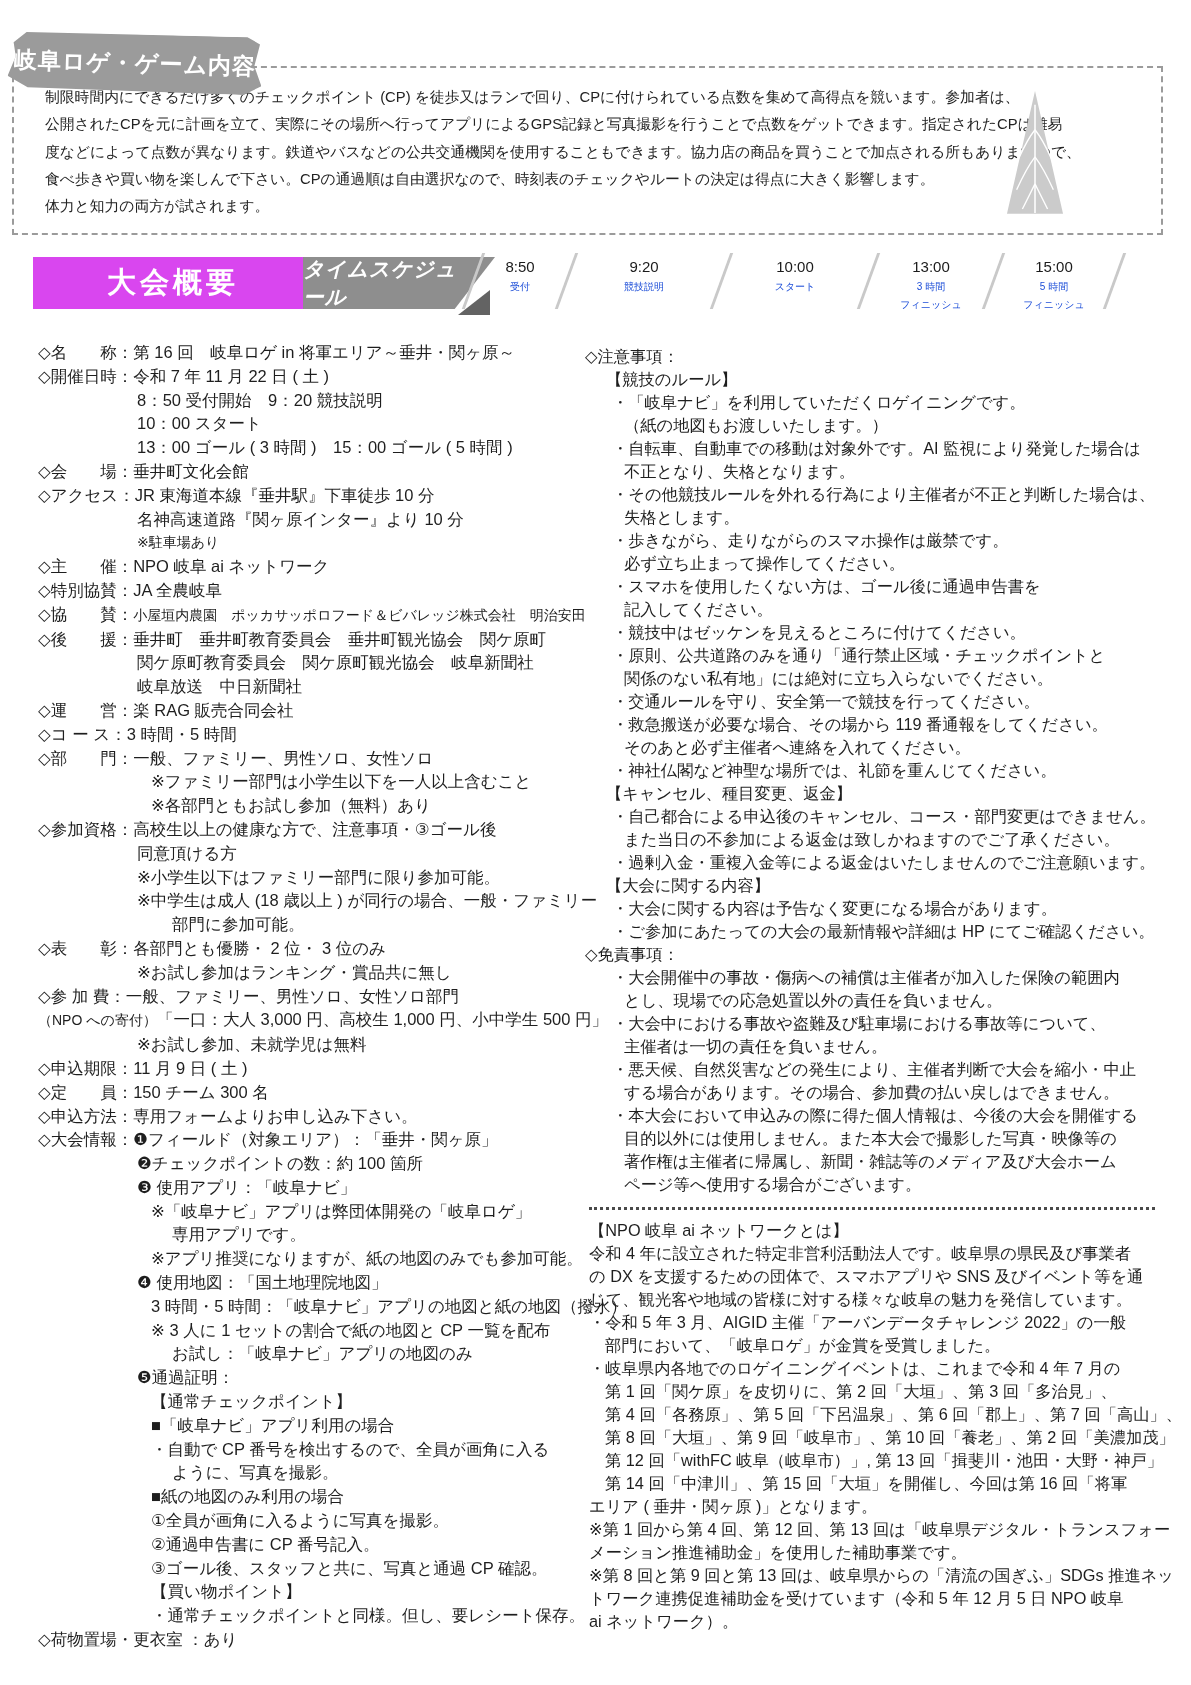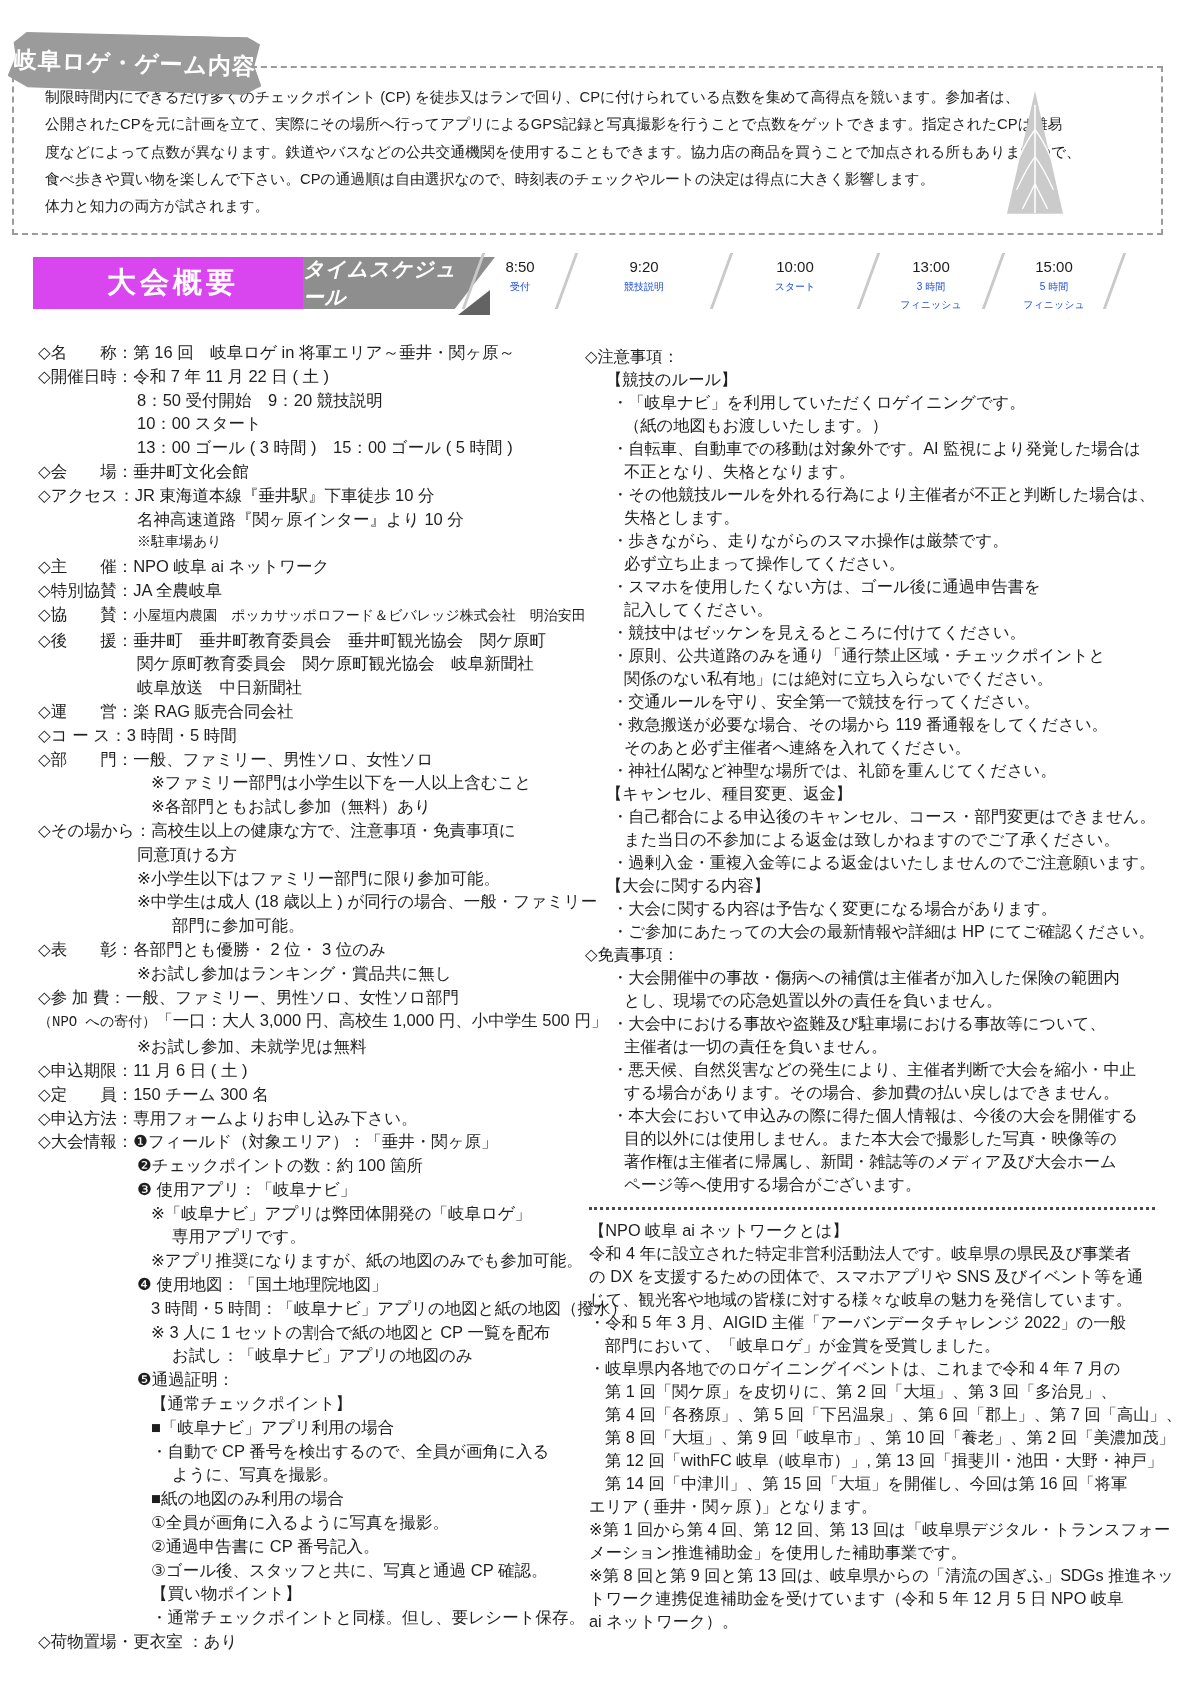--- a/index.html
+++ b/index.html
@@ -34,21 +34,21 @@
   .timeline{position:absolute;left:470px;top:253px;height:62px;display:flex;align-items:flex-start;}
   .tl-div{width:3px;height:56px;background:#c9c9c9;transform:skewX(-20deg);margin:0 2px;flex:none;}
   .tl-cell{flex:none;text-align:center;padding-top:2px;}
   .tl-time{font-size:15px;line-height:23px;color:#1b1b1b;}
   .tl-label{font-size:10px;line-height:17.5px;color:#1d4ed8;}
 
   
   .col{position:absolute;white-space:nowrap;}
   .lc{left:38px;top:341px;font-size:16.5px;line-height:23.8px;}
   .rc{left:585px;top:345px;font-size:16.3px;line-height:23px;width:578px;}
-  .sm{font-size:14px;font-family:Liberation Mono, monospace;}
+  .sm{font-size:14px;}
   .lc .i0{padding-left:0;}   .lc .i1{padding-left:99px;}
   .lc .i2{padding-left:113px;} .lc .i3{padding-left:134px;}
   .rc .i0{padding-left:0;}   .rc .i1{padding-left:21px;}
   .rc .i2{padding-left:27px;} .rc .i3{padding-left:39px;}
   .rc .i4{padding-left:4px;}  .rc .i5{padding-left:20px;}
   .dots{position:relative;height:23px;}
   .dots::after{content:"";position:absolute;left:4px;right:8px;top:11px;border-top:3px dotted #4a4a4a;}
 </style>
 </head>
 <body>
@@ -133,31 +133,31 @@
       <div class="line i0">◇特別協賛：JA 全農岐阜</div>
       <div class="line i0">◇協　　賛：<span class="sm">小屋垣内農園　ポッカサッポロフード＆ビバレッジ株式会社　明治安田</span></div>
       <div class="line i0">◇後　　援：垂井町　垂井町教育委員会　垂井町観光協会　関ケ原町</div>
       <div class="line i1">関ケ原町教育委員会　関ケ原町観光協会　岐阜新聞社</div>
       <div class="line i1">岐阜放送　中日新聞社</div>
       <div class="line i0">◇運　　営：楽 RAG 販売合同会社</div>
       <div class="line i0">◇コ ー ス：3 時間・5 時間</div>
       <div class="line i0">◇部　　門：一般、ファミリー、男性ソロ、女性ソロ</div>
       <div class="line i2">※ファミリー部門は小学生以下を一人以上含むこと</div>
       <div class="line i2">※各部門ともお試し参加（無料）あり</div>
-      <div class="line i0">◇その場から：高校生以上の健康な方で、注意事項・免責事項に</div>
+      <div class="line i0">◇参加資格：高校生以上の健康な方で、注意事項・③ゴール後</div>
       <div class="line i1">同意頂ける方</div>
       <div class="line i1">※小学生以下はファミリー部門に限り参加可能。</div>
       <div class="line i1">※中学生は成人 (18 歳以上 ) が同行の場合、一般・ファミリー</div>
       <div class="line i3">部門に参加可能。</div>
       <div class="line i0">◇表　　彰：各部門とも優勝・ 2 位・ 3 位のみ</div>
       <div class="line i1">※お試し参加はランキング・賞品共に無し</div>
       <div class="line i0">◇参 加 費：一般、ファミリー、男性ソロ、女性ソロ部門</div>
       <div class="line i0"><span class="sm">（NPO への寄付）</span>「一口：大人 3,000 円、高校生 1,000 円、小中学生 500 円」</div>
       <div class="line i1">※お試し参加、未就学児は無料</div>
-      <div class="line i0">◇申込期限：11 月 6 日 ( 土 )</div>
+      <div class="line i0">◇申込期限：11 月 9 日 ( 土 )</div>
       <div class="line i0">◇定　　員：150 チーム 300 名</div>
       <div class="line i0">◇申込方法：専用フォームよりお申し込み下さい。</div>
       <div class="line i0">◇大会情報：❶フィールド（対象エリア）：「垂井・関ヶ原」</div>
       <div class="line i1">❷チェックポイントの数：約 100 箇所</div>
       <div class="line i1">❸ 使用アプリ：「岐阜ナビ」</div>
       <div class="line i2">※「岐阜ナビ」アプリは弊団体開発の「岐阜ロゲ」</div>
       <div class="line i3">専用アプリです。</div>
       <div class="line i2">※アプリ推奨になりますが、紙の地図のみでも参加可能。</div>
       <div class="line i1">❹ 使用地図：「国土地理院地図」</div>
       <div class="line i2">3 時間・5 時間：「岐阜ナビ」アプリの地図と紙の地図（撥水）</div>

